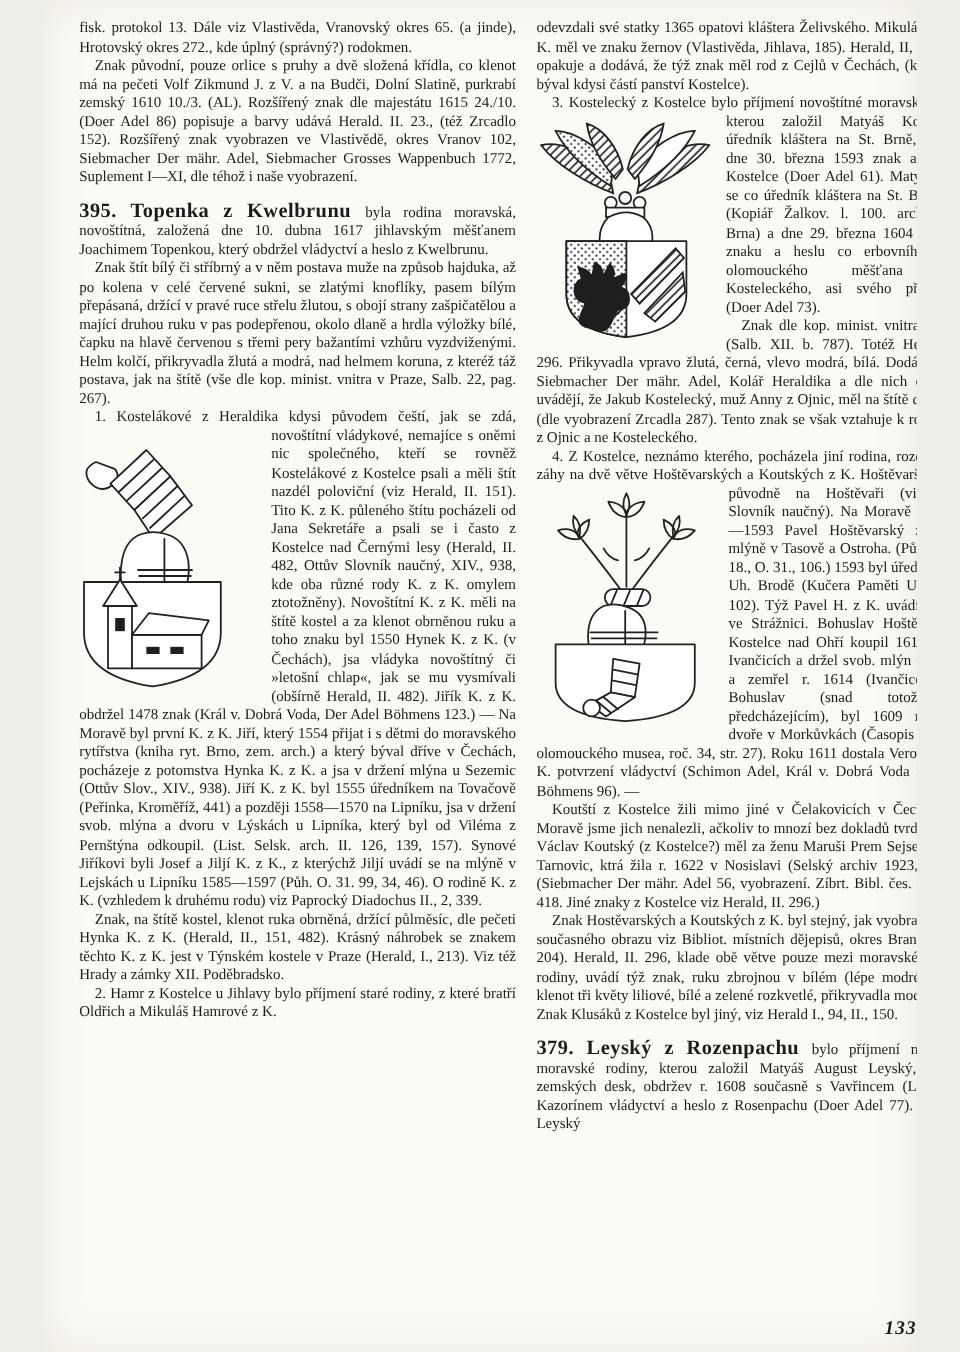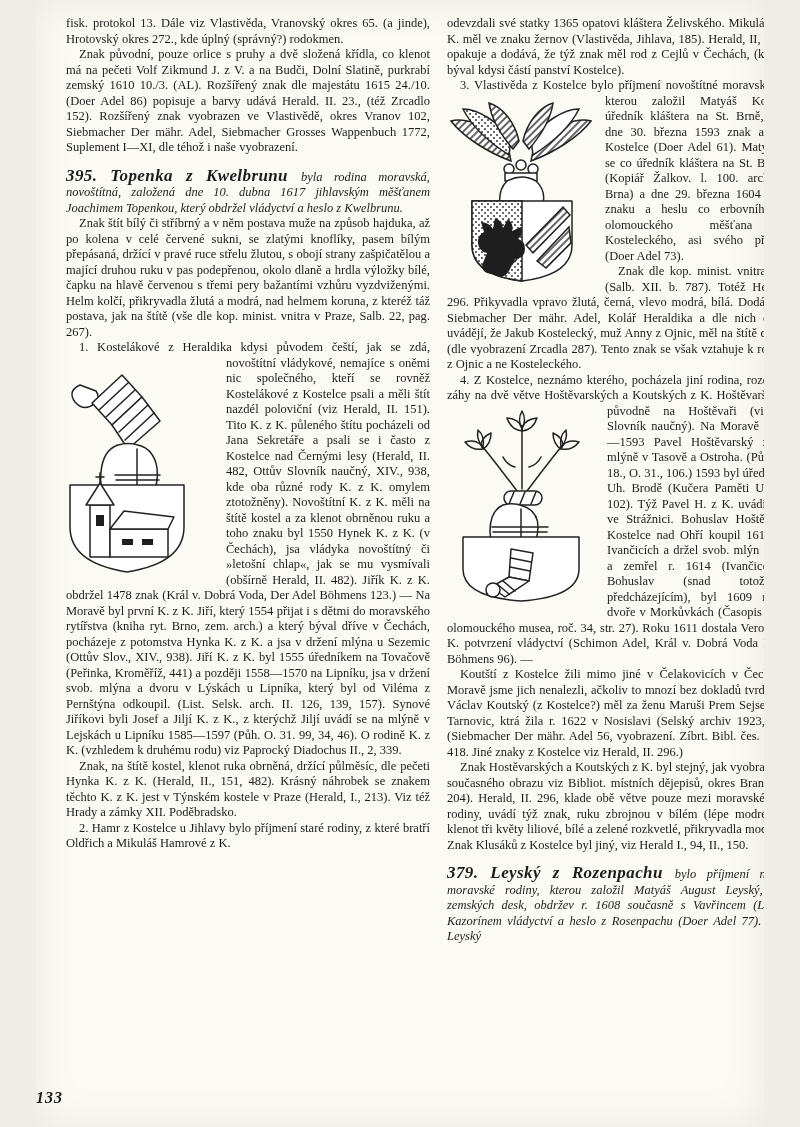--- a/index.html
+++ b/index.html
@@ -18,32 +18,32 @@
     display:flex;gap:17px;
   }
   .col{
     width:364px;flex:0 0 364px;
     font-size:12.5px;line-height:15.5px;
     text-align:justify;
     hyphens:auto;
   }
   p.para{margin:0;padding:0;}
   p.indent{text-indent:13px;}
-  p.sect{margin-top:12px;font-style:italic;}
+  p.sect{margin-top:12px;}
   .run-plain{font-weight:400;}
   .run-bold{font-weight:400;}
   .run-heading{font-weight:700;font-size:17px;letter-spacing:.4px;}
   .figwrap{float:left;margin:3px 10px 3px 0;}
   .figwrap svg{display:block;}
   .fig-church-arms svg{width:150px;height:220px;}
   .fig-winged-arms svg{width:148px;height:186px;}
   .fig-lily-arms svg{width:150px;height:196px;}
   .pageno{
-    position:absolute;left:0;right:0;bottom:20px;
-    text-align:left;
+    position:absolute;left:0;right:0;bottom:10px;
+    text-align:right;
     font-size:16px;font-weight:700;font-style:italic;
     letter-spacing:1px;
   }
   svg .ln{stroke:#222;stroke-width:1.5;fill:none;stroke-linejoin:round;stroke-linecap:round;}
   svg .wh{stroke:#222;stroke-width:1.5;fill:#fff;stroke-linejoin:round;}
   svg .dk{fill:#1e1e1e;stroke:none;}
 </style>
 </head>
 <body>
 
@@ -94,21 +94,21 @@
     <path class="wh" d="M44,170 L58,152 L108,158 L102,170 Z"></path>
     <rect class="dk" x="56" y="180" width="11" height="6"></rect>
     <rect class="dk" x="76" y="180" width="11" height="6"></rect>
   </svg>
 </span><span class="run-plain"> se zdá, novoštítní vládykové, nemajíce s oněmi nic společného, kteří se rovněž Kostelákové z Kostelce psali a měli štít nazdél poloviční (viz Herald, II. 151). Tito K. z K. půleného štítu pocházeli od Jana Sekretáře a psali se i často z Kostelce nad Černými lesy (Herald, II. 482, Ottův Slovník naučný, XIV., 938, kde oba různé rody K. z K. omylem ztotožněny). Novoštítní K. z K. měli na štítě kostel a za klenot obrněnou ruku a toho znaku byl 1550 Hynek K. z K. (v Čechách), jsa vládyka novoštítný či »letošní chlap«, jak se mu vysmívali (obšírně Herald, II. 482). Jiřík K. z K. obdržel 1478 znak (Král v. Dobrá Voda, Der Adel Böhmens 123.) — Na Moravě byl první K. z K. Jiří, který 1554 přijat i s dětmi do moravského rytířstva (kniha ryt. Brno, zem. arch.) a který býval dříve v Čechách, pocházeje z potomstva Hynka K. z K. a jsa v držení mlýna u Sezemic (Ottův Slov., XIV., 938). Jiří K. z K. byl 1555 úředníkem na Tovačově (Peřinka, Kroměříž, 441) a později 1558—1570 na Lipníku, jsa v držení svob. mlýna a dvoru v Lýskách u Lipníka, který byl od Viléma z Pernštýna odkoupil. (List. Selsk. arch. II. 126, 139, 157). Synové Jiříkovi byli Josef a Jiljí K. z K., z kterýchž Jiljí uvádí se na mlýně v Lejskách u Lipníku 1585—1597 (Půh. O. 31. 99, 34, 46). O rodině K. z K. (vzhledem k druhému rodu) viz Paprocký Diadochus II., 2, 339.</span></p>
         <p class="para indent"><span class="run-bold">Znak</span><span class="run-plain">, na štítě kostel, klenot ruka obrněná, držící půlměsíc, dle pečeti Hynka K. z K. (Herald, II., 151, 482). Krásný náhrobek se znakem těchto K. z K. jest v Týnském kostele v Praze (Herald, I., 213). Viz též Hrady a zámky XII. Poděbradsko.</span></p>
         <p class="para indent"><span class="run-plain">2. </span><span class="run-bold">Hamr z Kostelce</span><span class="run-plain"> u Jihlavy bylo příjmení staré rodiny, z které bratří Oldřich a Mikuláš Hamrové z K.</span></p>
       </div>
     <div class="col">
         <p class="para"><span class="run-plain">odevzdali své statky 1365 opatovi kláštera Želivského. Mikuláš Hamr z K. měl ve znaku žernov (Vlastivěda, Jihlava, 185). Herald, II, 296 totéž opakuje a dodává, že týž znak měl rod z Cejlů v Čechách, (který snad býval kdysi částí panství Kostelce).</span></p>
-        <p class="para indent"><span class="run-plain">3. </span><span class="run-bold">Vlastivěda z Kostelce</span><span class="run-plain"> bylo příjmení novoštítné</span><span class="figwrap fig-winged-arms">
+        <p class="para indent"><span class="run-plain">3. </span><span class="run-bold">Kostelecký z Kostelce</span><span class="run-plain"> bylo příjmení novoštítné</span><span class="figwrap fig-winged-arms">
   <svg viewBox="0 0 148 186">
 
     <path d="M64,64 C42,56 16,40 4,24 C18,20 44,30 60,44 Z" fill="url(#p-hatch)" stroke="#222" stroke-width="1.5"></path>
     <path d="M62,58 C40,44 24,28 16,12 C32,12 52,26 64,42 Z" fill="url(#p-dots)" stroke="#222" stroke-width="1.5"></path>
     <path d="M66,52 C52,36 44,20 42,6 C56,10 68,26 72,44 Z" fill="url(#p-hatch)" stroke="#222" stroke-width="1.5"></path>
 
     <path d="M84,64 C106,56 132,40 144,24 C130,20 104,30 88,44 Z" fill="url(#p-hatch)" stroke="#222" stroke-width="1.5"></path>
     <path d="M86,58 C108,44 124,28 132,12 C116,12 96,26 84,42 Z" fill="#fff" stroke="#222" stroke-width="1.5"></path>
     <path d="M82,52 C96,36 104,20 106,6 C92,10 80,26 76,44 Z" fill="url(#p-hatch)" stroke="#222" stroke-width="1.5"></path>
 

